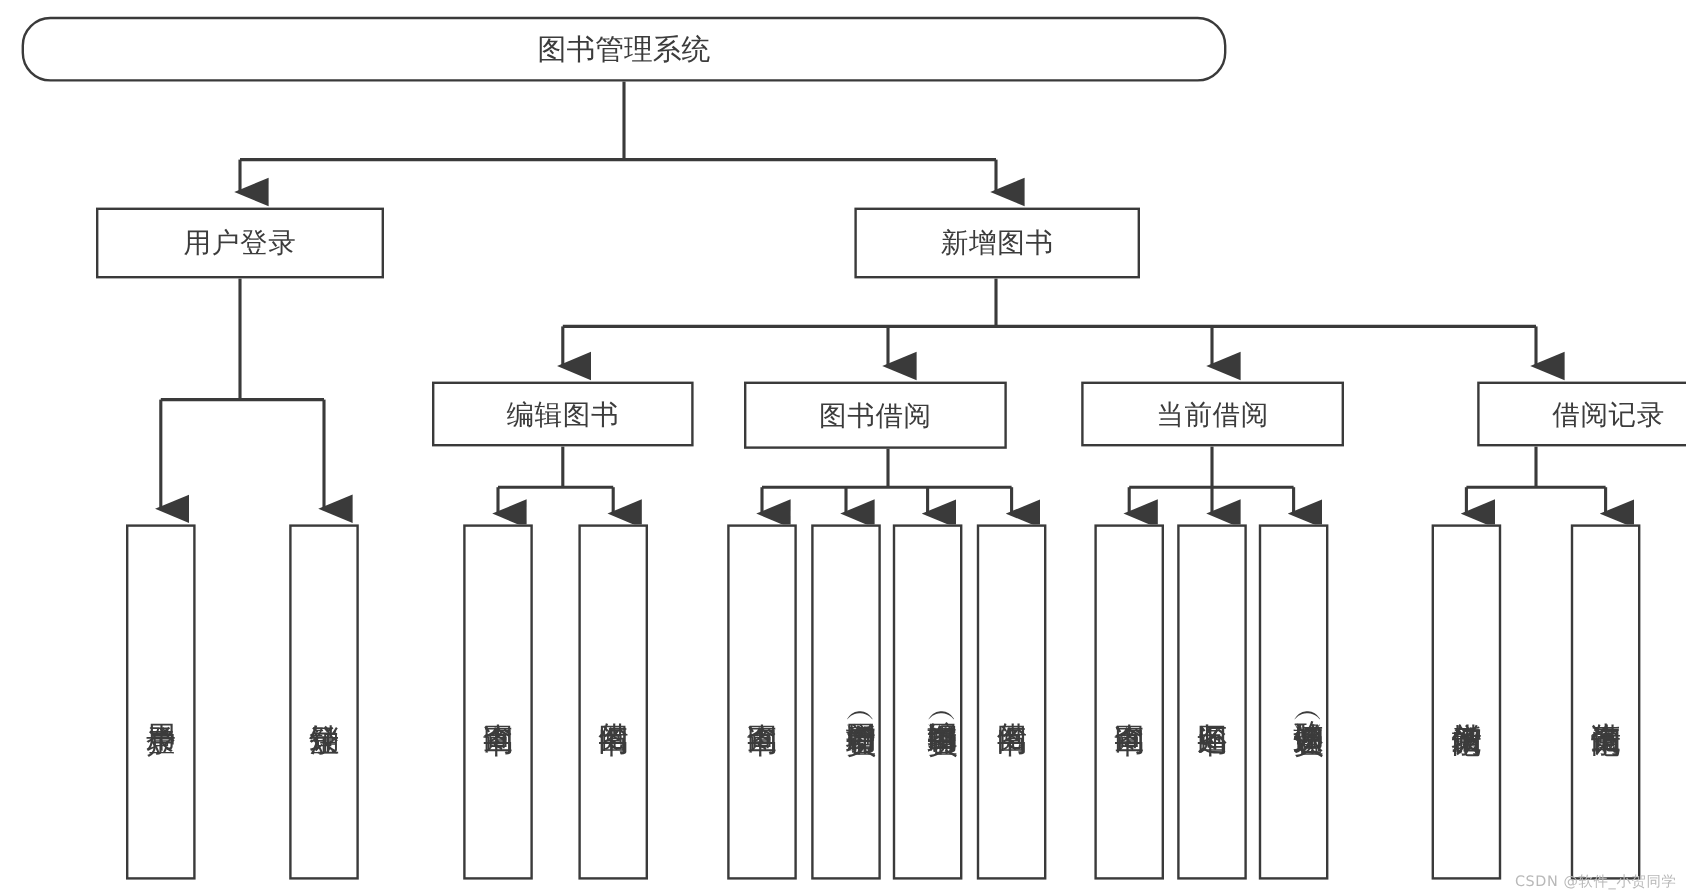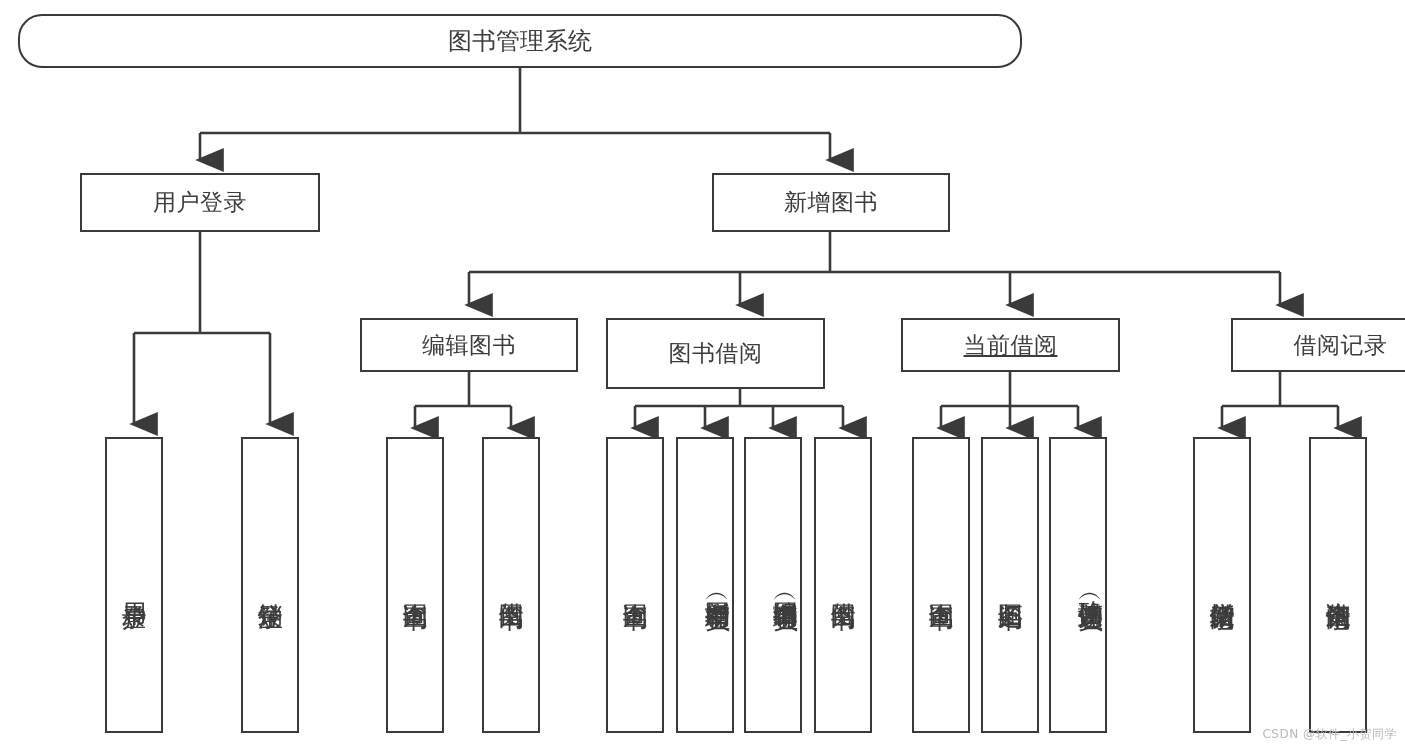--- a/index.html
+++ b/index.html
@@ -119,22 +119,22 @@
       <path d="M 1338 406 L 1338 428" marker-end="url(#arrow)"></path>
     </g>
   </svg>
 
   <div class="node root" style="left:18px; top:14px; width:1004px; height:54px;border-radius:24px;">图书管理系统</div>
 
   <div class="node h" style="left:80px; top:173px; width:240px; height:59px;">用户登录</div>
   <div class="node h" style="left:712px; top:173px; width:238px; height:59px;">新增图书</div>
 
   <div class="node h" style="left:360px; top:318px; width:218px; height:54px;">编辑图书</div>
-  <div class="node h" style="left:606px; top:318px; width:219px; height:71px;">图书借阅</div>
-  <div class="node h" style="left:901px; top:318px; width:219px; height:54px;text-decoration:underline;">当前借阅</div>
+  <div class="node h" style="left:620px; top:318px; width:219px; height:56px;">图书借阅</div>
+  <div class="node h" style="left:901px; top:318px; width:219px; height:54px;">当前借阅</div>
   <div class="node h" style="left:1231px; top:318px; width:219px; height:54px;">借阅记录</div>
 
   <div class="node v" style="left:105px; top:437px; width:58px; height:296px;">用户登录</div>
   <div class="node v" style="left:241px; top:437px; width:58px; height:296px;">注销登录</div>
 
   <div class="node v" style="left:386px; top:437px; width:58px; height:296px;">查询图书</div>
   <div class="node v" style="left:482px; top:437px; width:58px; height:296px;">借阅图书</div>
 
   <div class="node v" style="left:606px; top:437px; width:58px; height:296px;">查询图书</div>
   <div class="node v topalign" style="left:676px; top:437px; width:58px; height:296px;">新增图书（管理员）</div>

